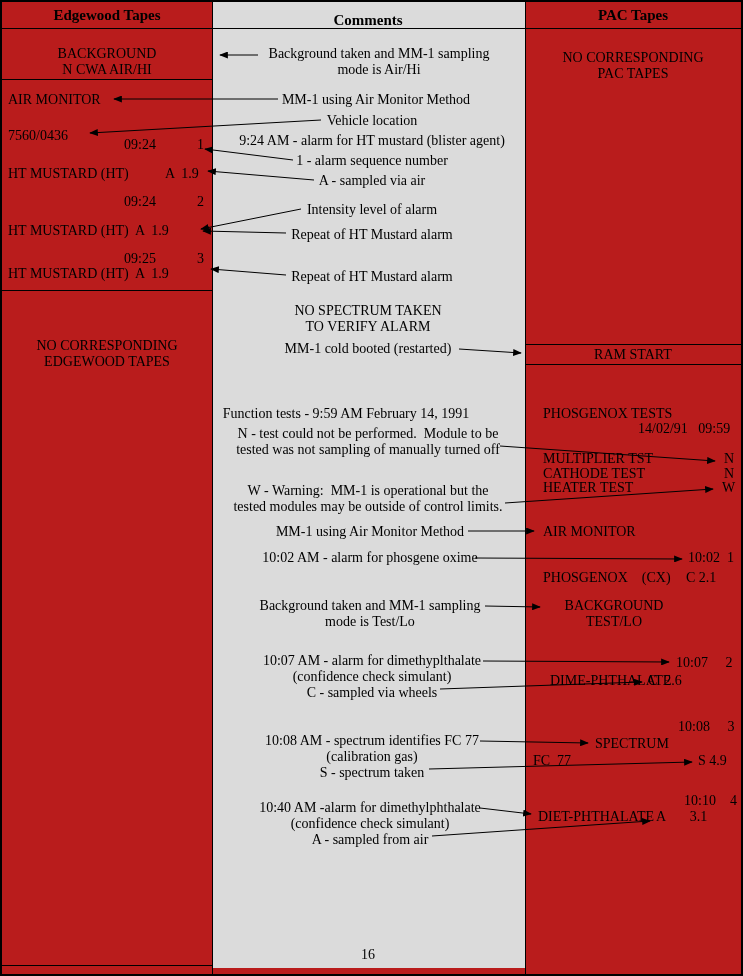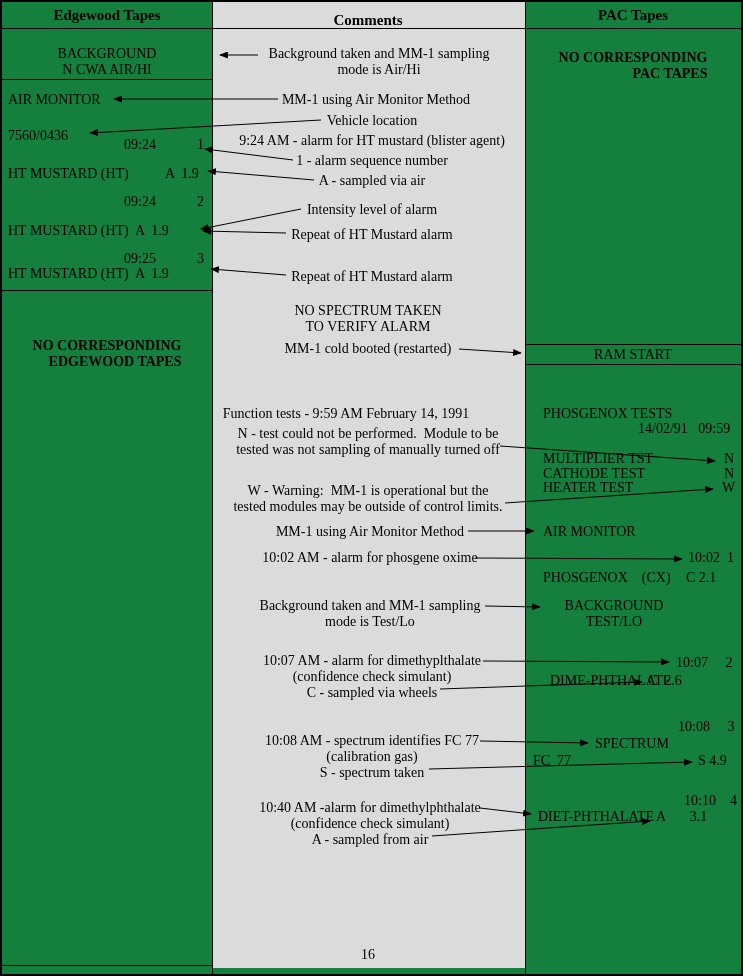--- a/index.html
+++ b/index.html
@@ -1,28 +1,28 @@
 <!DOCTYPE html>
 <html><head>
 <meta charset="utf-8">
 <style>
   * { margin:0; padding:0; box-sizing:border-box; }
   html,body { background:#ffffff; }
   body { font-family:"Liberation Serif","DejaVu Serif",serif; color:#000; }
   #page {
     position:relative; width:743px; height:976px;
-    background:#15803d; border:2px solid #000; overflow:hidden;
+    background:#b91c1c; border:2px solid #000; overflow:hidden;
   }
   .gray { position:absolute; left:210px; top:0; width:313px; height:966px; background:#dbdbdb; }
   .vline { position:absolute; width:1px; background:#000; }
   .hline { position:absolute; height:1px; background:#000; }
   .t { position:absolute; white-space:pre; font-size:14px; line-height:16px; }
   .mid { transform:translateX(-50%); }
   .ctr { text-align:center; }
-  .b { font-weight:bold;text-align:right; }
+  .b { font-weight:normal; }
   .hdr { font-size:15px; font-weight:bold; }
   #arrows { position:absolute; left:0; top:0; width:739px; height:972px; pointer-events:none; }
   #arrows line, #arrows polyline { stroke:#000; stroke-width:1; fill:none; }
 </style>
 </head>
 <body>
 
 <div id="page">
 
   <div class="gray"></div>

